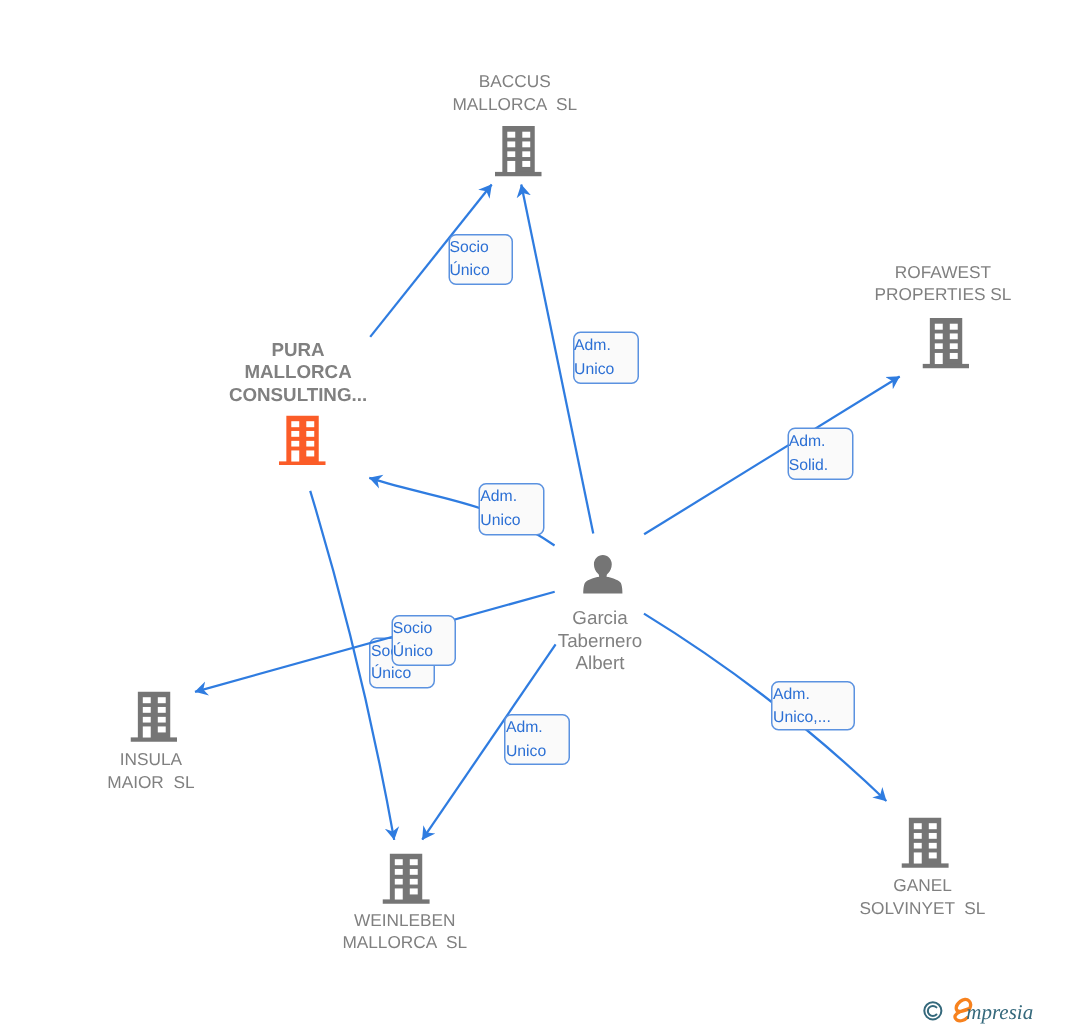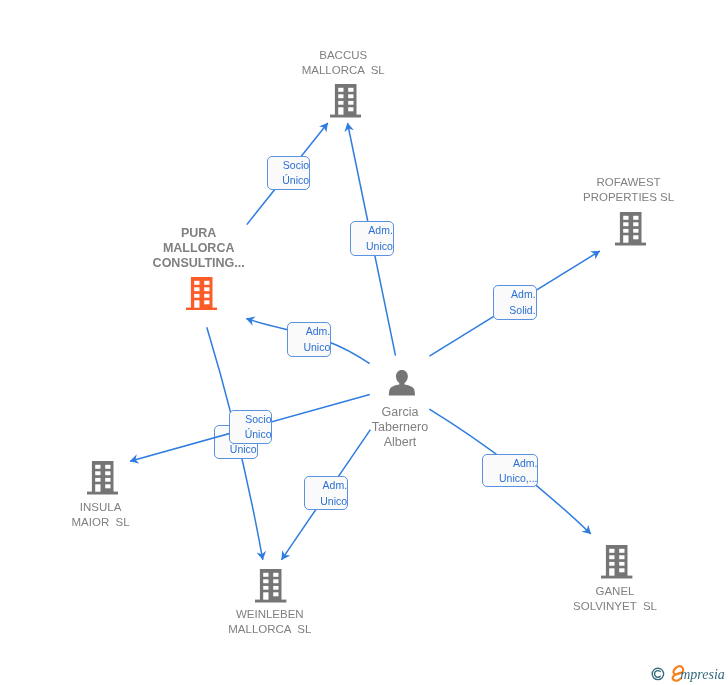--- a/index.html
+++ b/index.html
@@ -7,21 +7,21 @@
        font-family:"Liberation Sans",sans-serif;-webkit-font-smoothing:antialiased;}
   #stage{position:relative;width:728px;height:685px;background:#ffffff;}
   svg.layer{position:absolute;left:0;top:0;width:728px;height:685px;overflow:visible;}
   .node{position:absolute;}
   .node-icon{position:absolute;}
   .node-text{position:absolute;text-align:center;color:#808080;font-size:11.5px;line-height:15px;white-space:pre;}
   .node-text.hl{font-weight:bold;font-size:12.5px;}
   .node-text.person{font-size:12.5px;}
   .elabel{position:absolute;box-sizing:border-box;border:1.3px solid #5b92e0;border-radius:5px;
           background:#fafafa;color:#2b6fd4;font-size:10.5px;line-height:15.5px;padding-top:1px;
-          text-align:right;white-space:pre;}
+          text-align:left;white-space:pre;margin-left:32px;}
   .logo{position:absolute;}
 </style>
 </head>
 <body>
 
 <div id="stage">
   <div id="edgelayer">
       <svg class="layer" viewBox="0 0 728 685">
         <defs>
           <marker id="arw0" viewBox="0 0 10 11" refX="9.5" refY="5.5" markerWidth="8.8" markerHeight="11" orient="auto" markerUnits="userSpaceOnUse">
@@ -196,21 +196,21 @@
             <rect x="18.2" y="10.3" width="5.3" height="3.9" fill="#fff"></rect>
             <rect x="8.2" y="16.9" width="5.3" height="3.8" fill="#fff"></rect>
             <rect x="18.2" y="16.9" width="5.3" height="3.8" fill="#fff"></rect>
             <rect x="8.2" y="23.3" width="5.3" height="7.4" fill="#fff"></rect>
             <rect x="18.2" y="23.3" width="5.3" height="4.0" fill="#fff"></rect>
           </svg></div>
         <div class="node-text" style="left: 0px; top: 583.6px; width: 728px; transform: translateX(251px);"><div>GANEL</div><div>SOLVINYET  SL</div></div>
       </div>
     </div>
 
-  <div class="logo" style="left:648px;top:662px;width:80px;height:23px;">
+  <div class="logo" style="left:612px;top:662px;width:80px;height:23px;">
     <svg width="80" height="23" viewBox="0 0 80 23">
       <g>
         <circle cx="9.9" cy="11.9" r="5.7" fill="none" stroke="#35697c" stroke-width="1.35"></circle>
         <path d="M12.3,9.6 a3.35,3.35 0 1 0 0,4.7" fill="none" stroke="#35697c" stroke-width="1.35" stroke-linecap="round"></path>
       </g>
       <path fill="none" stroke="#f7821e" stroke-width="2.2" stroke-linecap="round" stroke-linejoin="round" d="M34.2,10.9 C35.3,8.9 35.4,6.6 34.0,5.2 C32.6,3.8 30.1,4.1 28.2,5.6
                C26.3,7.1 25.2,9.3 25.6,10.8 C26.0,12.2 27.8,12.6 30.1,12.0
                C31.6,11.6 33.1,11.0 34.2,10.4
                C31.0,11.4 27.7,12.2 26.0,13.6 C24.2,15.1 24.1,17.0 25.9,18.0
                C28.0,19.2 31.2,18.3 32.9,16.3"></path>

